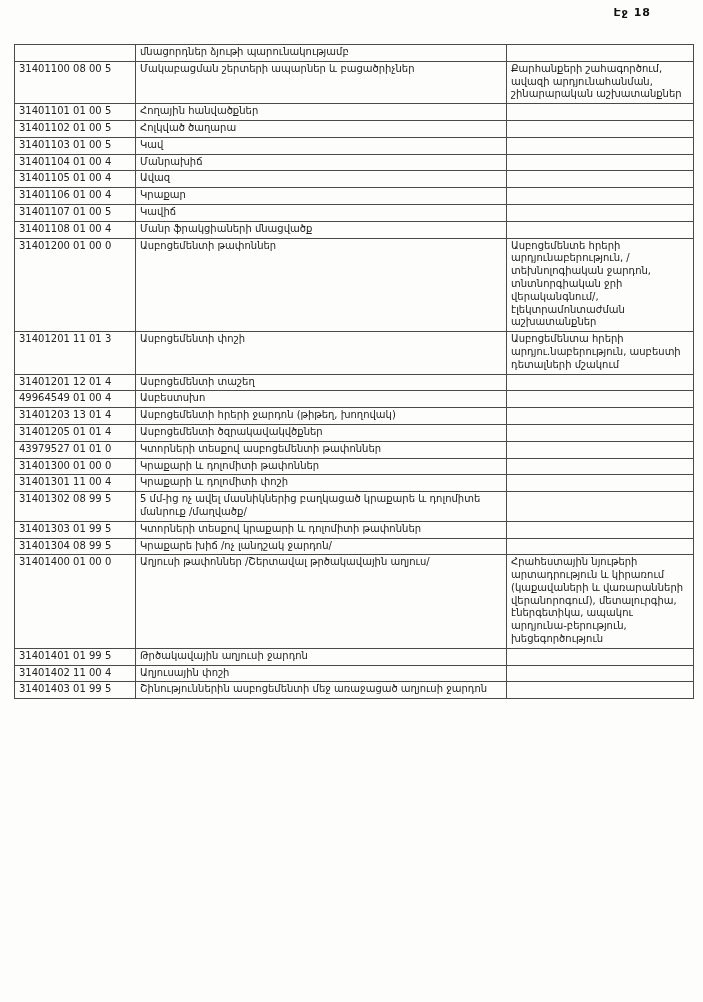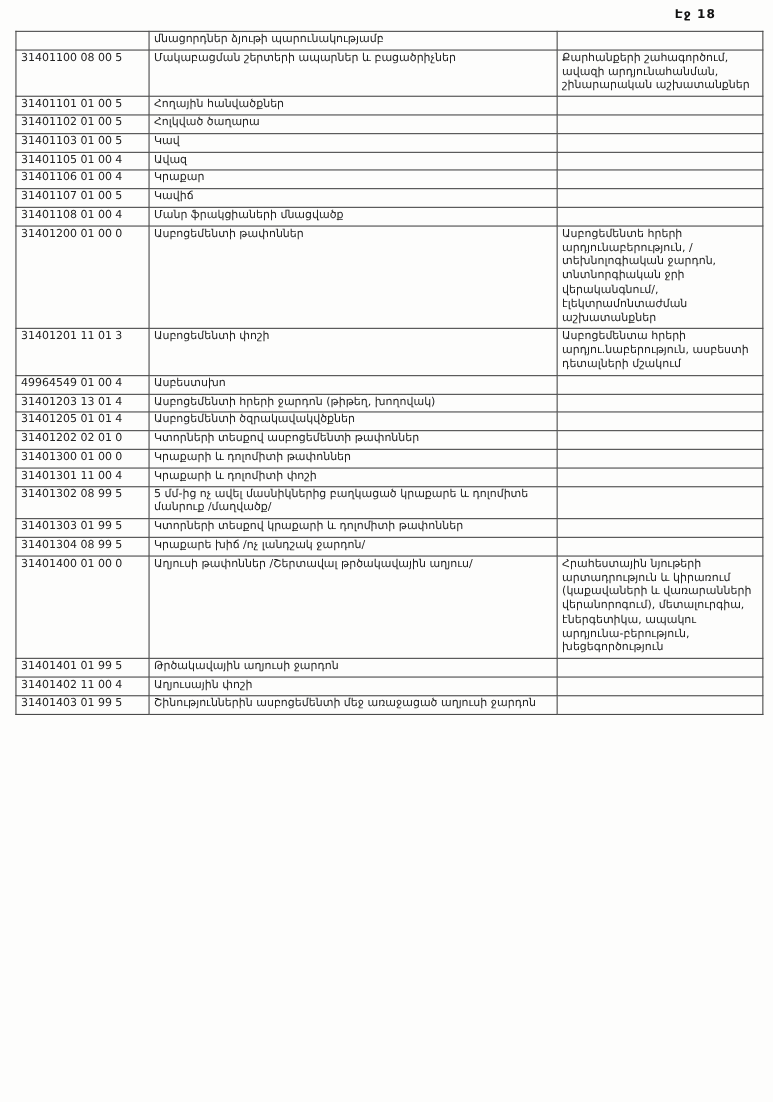--- a/index.html
+++ b/index.html
@@ -23,21 +23,21 @@
     top: 6px;
     right: 52px;
     font-size: 11px;
     font-weight: bold;
     letter-spacing: 1px;
     color: #111;
   }
   table.waste-table {
     position: absolute;
     left: 14px;
-    top: 28px;
+    top: 44px;
     width: 676px;
     border-collapse: collapse;
     table-layout: fixed;
     font-size: 10px;
     line-height: 1.28;
     color: #222;
   }
   table.waste-table td {
     border: 1px solid #4a4a4a;
     vertical-align: top;
@@ -76,20 +76,25 @@
           <td class="code">31401102 01 00 5</td>
           <td class="desc">Հոլկված ծաղարա</td>
           <td class="notes"></td>
         </tr>
         <tr>
           <td class="code">31401103 01 00 5</td>
           <td class="desc">Կավ</td>
           <td class="notes"></td>
         </tr>
         <tr>
+          <td class="code">31401104 01 00 4</td>
+          <td class="desc">Մանրախիճ</td>
+          <td class="notes"></td>
+        </tr>
+        <tr>
           <td class="code">31401105 01 00 4</td>
           <td class="desc">Ավազ</td>
           <td class="notes"></td>
         </tr>
         <tr>
           <td class="code">31401106 01 00 4</td>
           <td class="desc">Կրաքար</td>
           <td class="notes"></td>
         </tr>
         <tr>
@@ -106,36 +111,41 @@
           <td class="code">31401200 01 00 0</td>
           <td class="desc">Ասբոցեմենտի թափոններ</td>
           <td class="notes">Ասբոցեմենտե հրերի արդյունաբերություն, /տեխնոլոգիական ջարդոն, տնտնորգիական ջրի վերականգնում/, էլեկտրամոնտաժման աշխատանքներ</td>
         </tr>
         <tr>
           <td class="code">31401201 11 01 3</td>
           <td class="desc">Ասբոցեմենտի փոշի</td>
           <td class="notes">Ասբոցեմենտա հրերի արդյու.նաբերություն, ասբեստի դետալների մշակում</td>
         </tr>
         <tr>
+          <td class="code">31401201 12 01 4</td>
+          <td class="desc">Ասբոցեմենտի տաշեղ</td>
+          <td class="notes"></td>
+        </tr>
+        <tr>
           <td class="code">49964549 01 00 4</td>
           <td class="desc">Ասբեստսխո</td>
           <td class="notes"></td>
         </tr>
         <tr>
           <td class="code">31401203 13 01 4</td>
           <td class="desc">Ասբոցեմենտի հրերի ջարդոն (թիթեղ, խողովակ)</td>
           <td class="notes"></td>
         </tr>
         <tr>
           <td class="code">31401205 01 01 4</td>
           <td class="desc">Ասբոցեմենտի ծզրակավակվծքներ</td>
           <td class="notes"></td>
         </tr>
         <tr>
-          <td class="code">31401202 02 01 0</td>
+          <td class="code">43979527 01 01 0</td>
           <td class="desc">Կտորների տեսքով ասբոցեմենտի թափոններ</td>
           <td class="notes"></td>
         </tr>
         <tr>
           <td class="code">31401300 01 00 0</td>
           <td class="desc">Կրաքարի և դոլոմիտի թափոններ</td>
           <td class="notes"></td>
         </tr>
         <tr>
           <td class="code">31401301 11 00 4</td>

